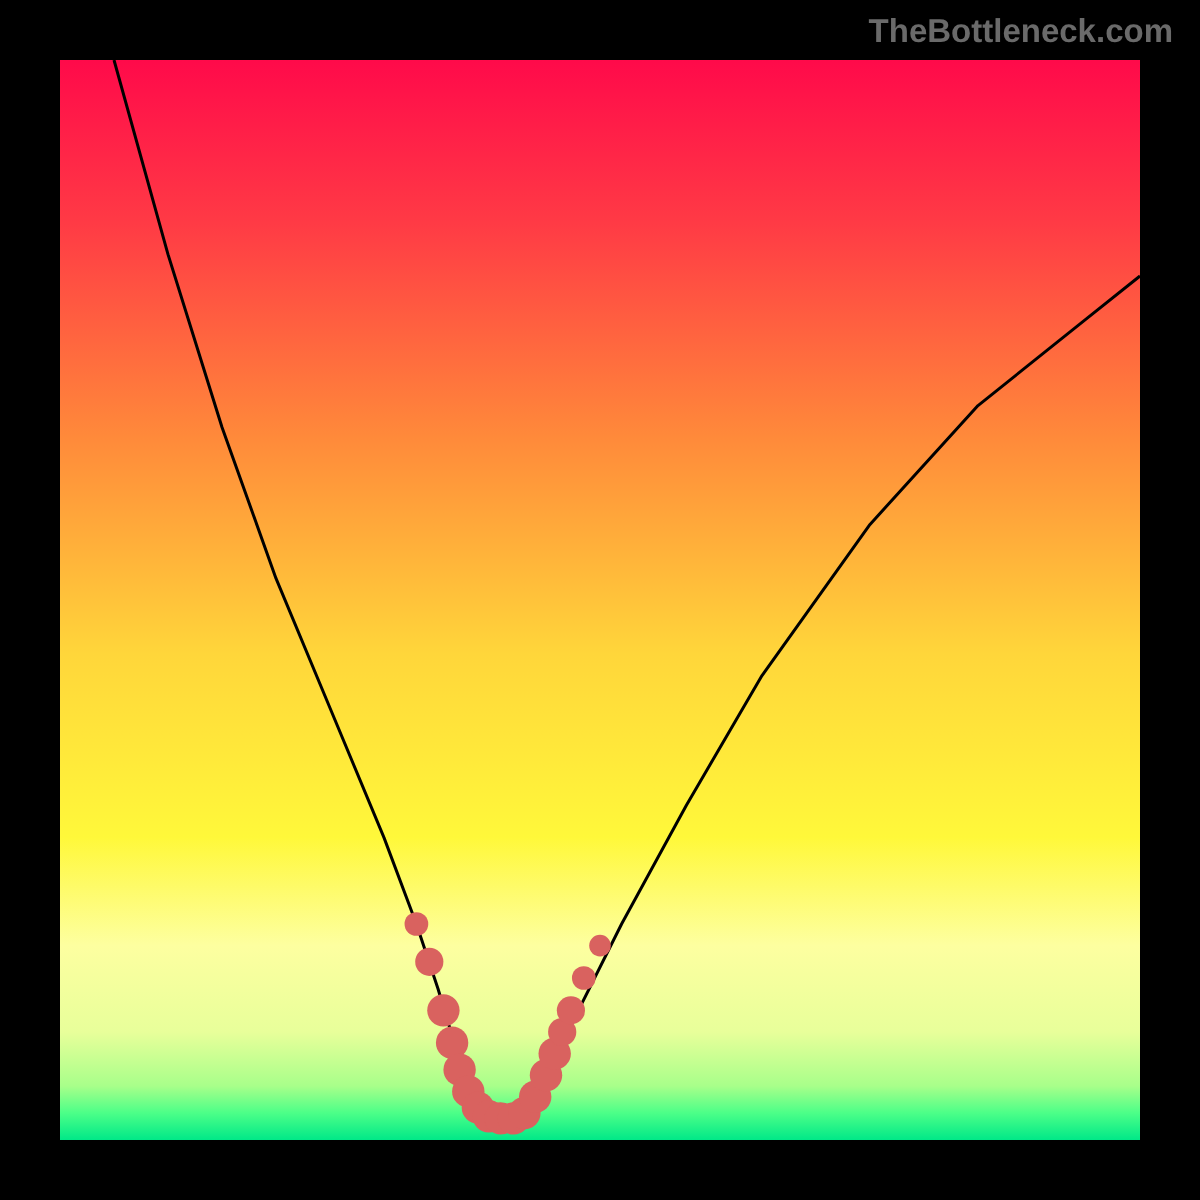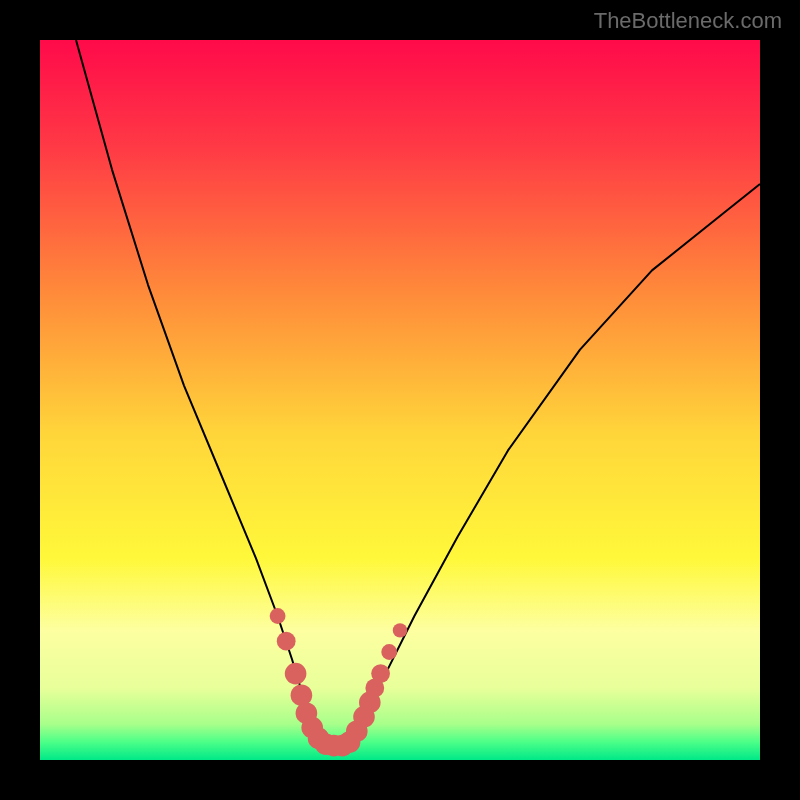--- a/index.html
+++ b/index.html
@@ -10,21 +10,21 @@
     background: #000;
     position: relative;
     font-family: Arial, sans-serif;
   }
   .watermark {
     position: absolute;
     top: 8px;
     right: 18px;
     color: #6a6a6a;
     font-size: 22px;
-    font-weight: 400;
+    font-weight: 700;
     z-index: 10;
   }
   .plot-area {
     position: absolute;
     left: 40px;
     top: 40px;
     width: 720px;
     height: 720px;
     overflow: hidden;
   }

